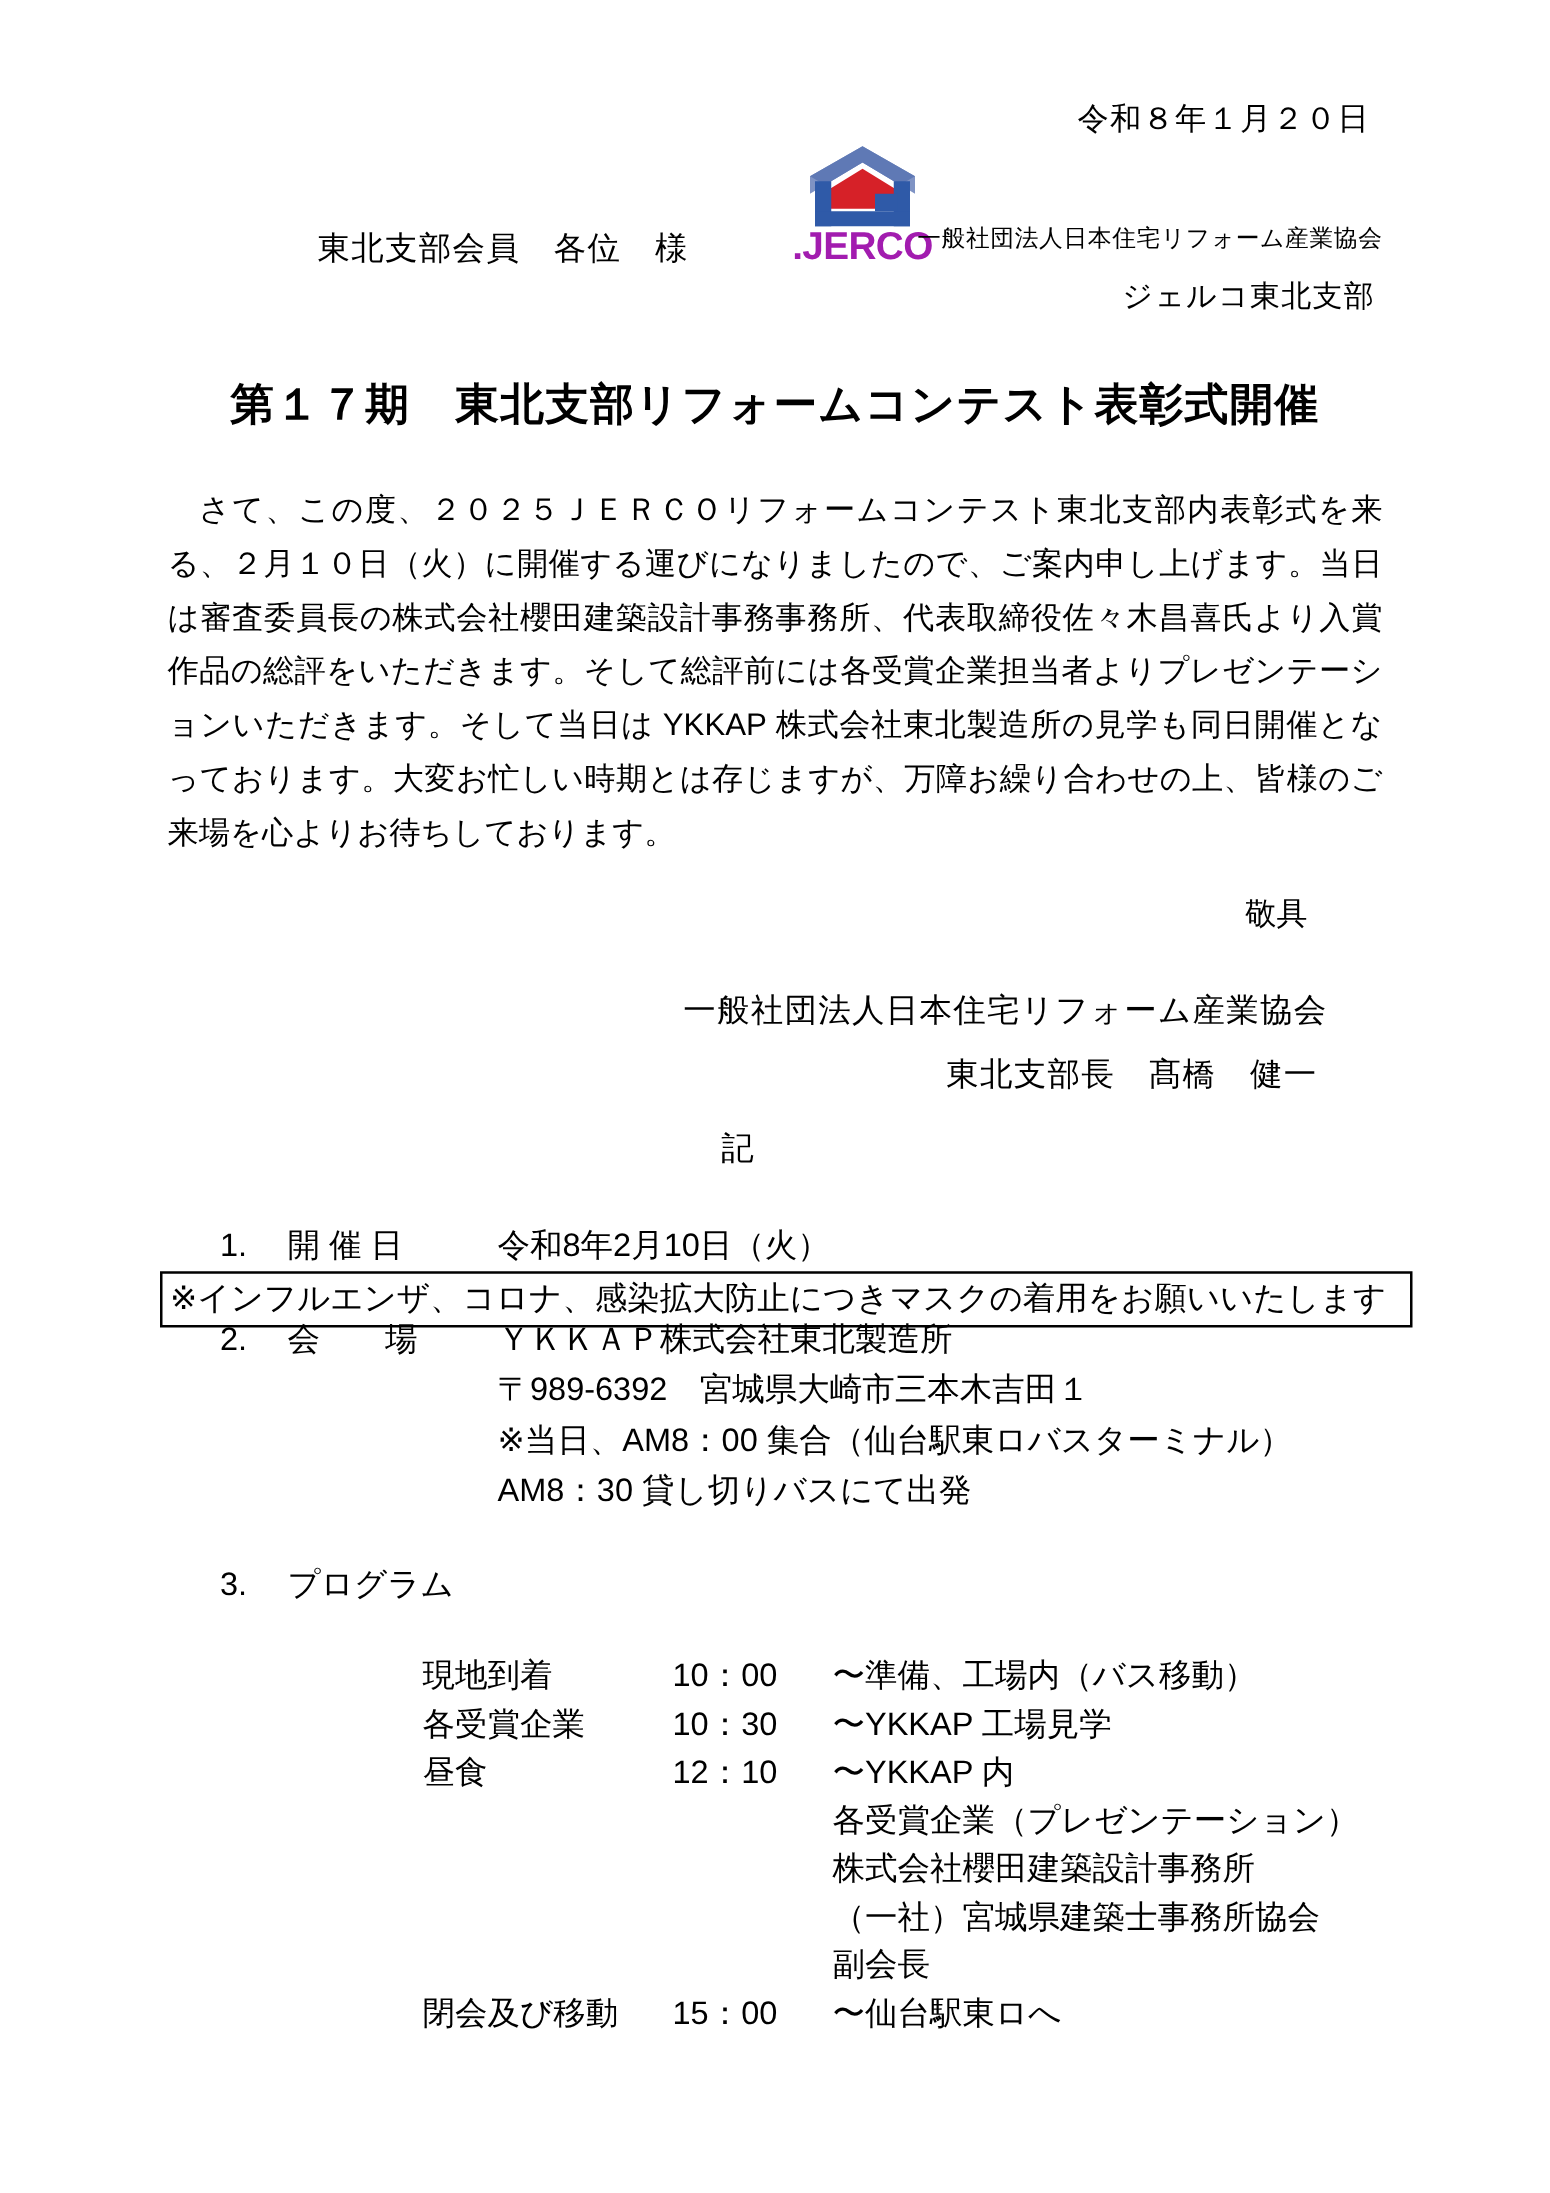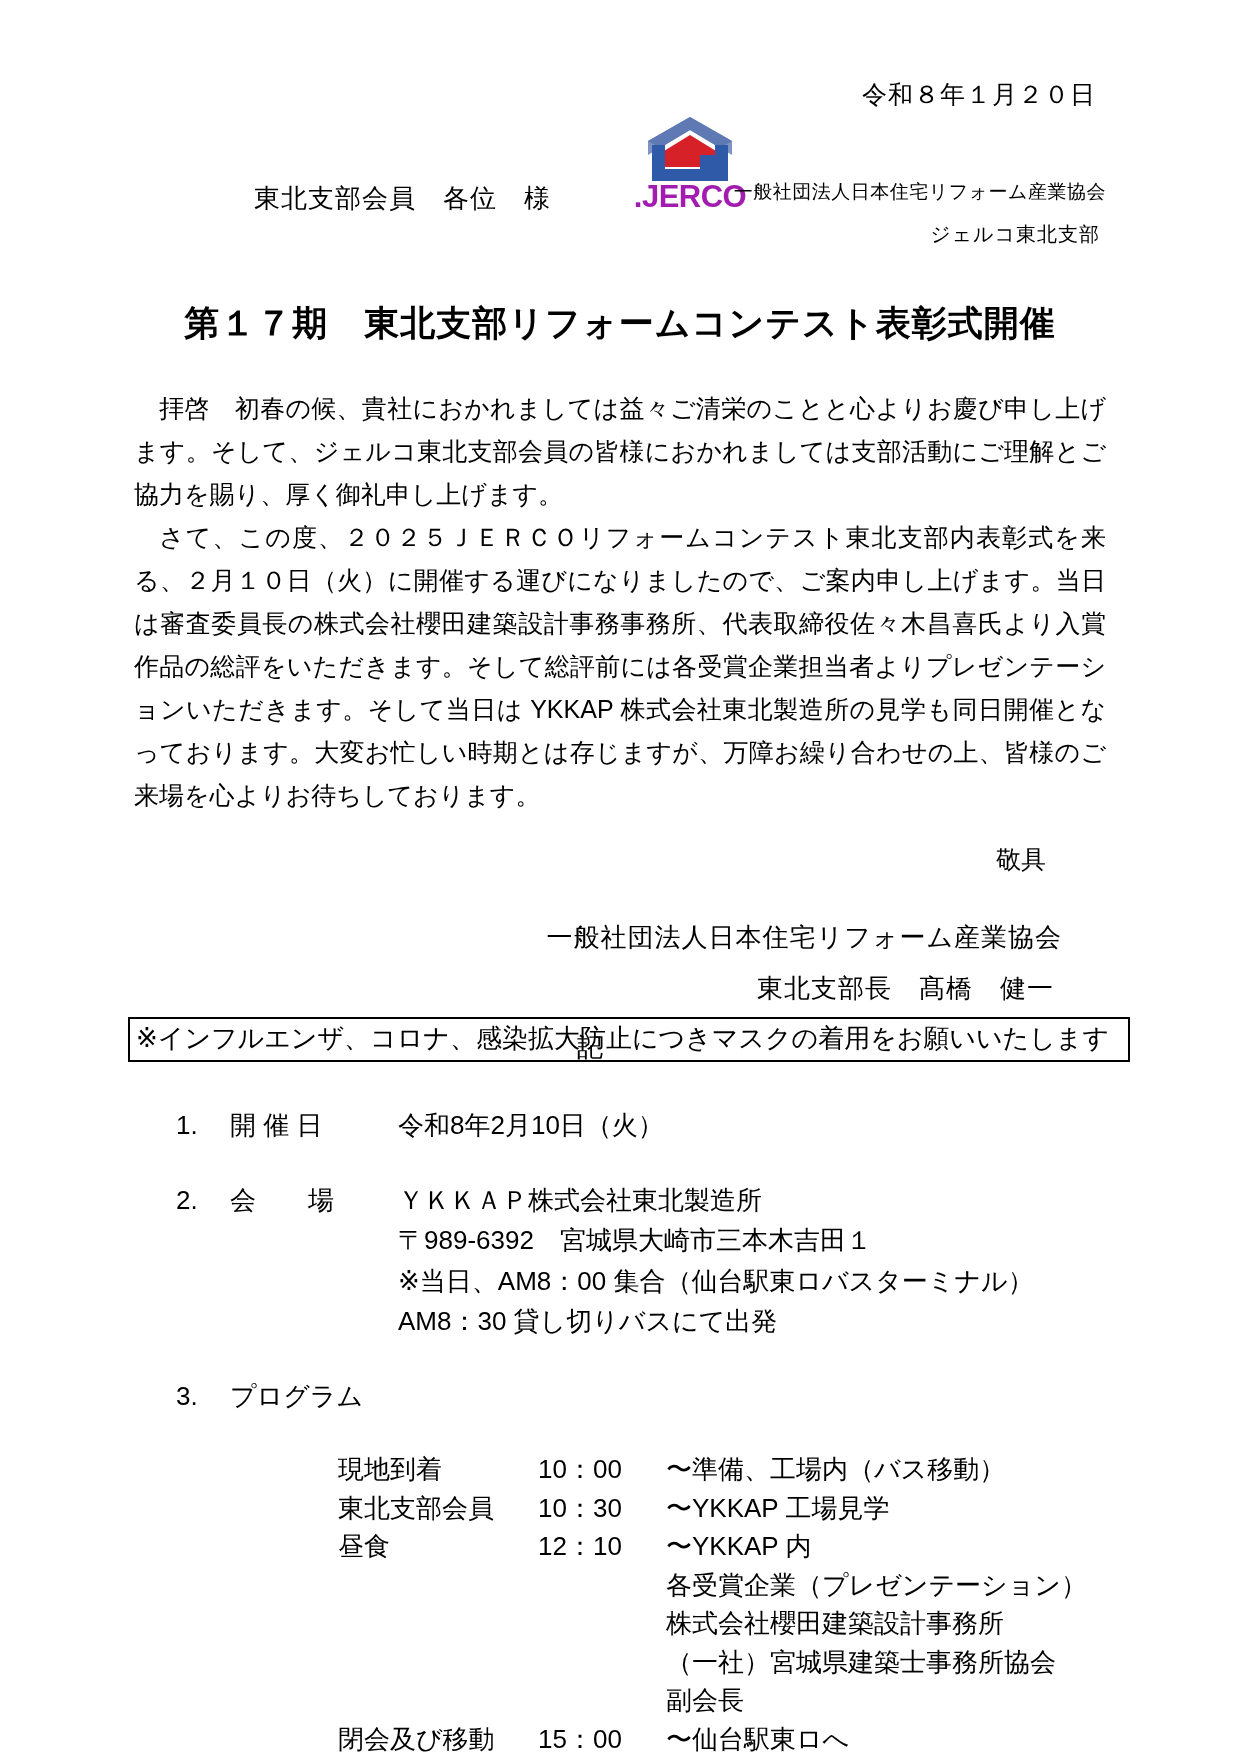--- a/index.html
+++ b/index.html
@@ -73,21 +73,21 @@
     right: 14px;
     top: 62px;
     text-align: right;
   }
   .org-name {
     font-size: 19px;
     letter-spacing: 0.5px;
     line-height: 1.6;
   }
   .org-branch {
-    font-size: 20px;
+    font-size: 24px;
     letter-spacing: 1px;
     margin-top: 14px;
     margin-right: 6px;
   }
 
   
   .doc-title {
     text-align: center;
     font-size: 35px;
     font-weight: bold;
@@ -236,21 +236,20 @@
     <div class="org-block">
       <div class="org-name">一般社団法人日本住宅リフォーム産業協会</div>
       <div class="org-branch">ジェルコ東北支部</div>
     </div>
 
   </div>
 
   <div class="doc-title">第１７期　東北支部リフォームコンテスト表彰式開催</div>
 
   <div class="body-text">
-    <p>拝啓　初春の候、貴社におかれましては益々ご清栄のことと心よりお慶び申し上げます。そして、ジェルコ東北支部会員の皆様におかれましては支部活動にご理解とご協力を賜り、厚く御礼申し上げます。</p>
     <p>さて、この度、２０２５ＪＥＲＣＯリフォームコンテスト東北支部内表彰式を来る、２月１０日（火）に開催する運びになりましたので、ご案内申し上げます。当日は審査委員長の株式会社櫻田建築設計事務事務所、代表取締役佐々木昌喜氏より入賞作品の総評をいただきます。そして総評前には各受賞企業担当者よりプレゼンテーションいただきます。そして当日は YKKAP 株式会社東北製造所の見学も同日開催となっております。大変お忙しい時期とは存じますが、万障お繰り合わせの上、皆様のご来場を心よりお待ちしております。</p>
   </div>
 
   <div class="closing">敬具</div>
 
   <div class="sign-block">
     <div class="sign-org">一般社団法人日本住宅リフォーム産業協会</div>
     <div class="sign-person">東北支部長　髙橋　健一</div>
   </div>
 
@@ -284,21 +283,21 @@
 
     <div class="prog-rows">
 
       <div class="prog-row">
         <div class="prog-name">現地到着</div>
         <div class="prog-time">10：00</div>
         <div class="prog-desc">〜準備、工場内（バス移動）</div>
       </div>
 
       <div class="prog-row">
-        <div class="prog-name">東北支部会員</div>
+        <div class="prog-name">各受賞企業</div>
         <div class="prog-time">10：30</div>
         <div class="prog-desc">〜YKKAP 工場見学</div>
       </div>
 
       <div class="prog-row">
         <div class="prog-name">昼食</div>
         <div class="prog-time">12：10</div>
         <div class="prog-desc">〜YKKAP 内</div>
       </div>
 

